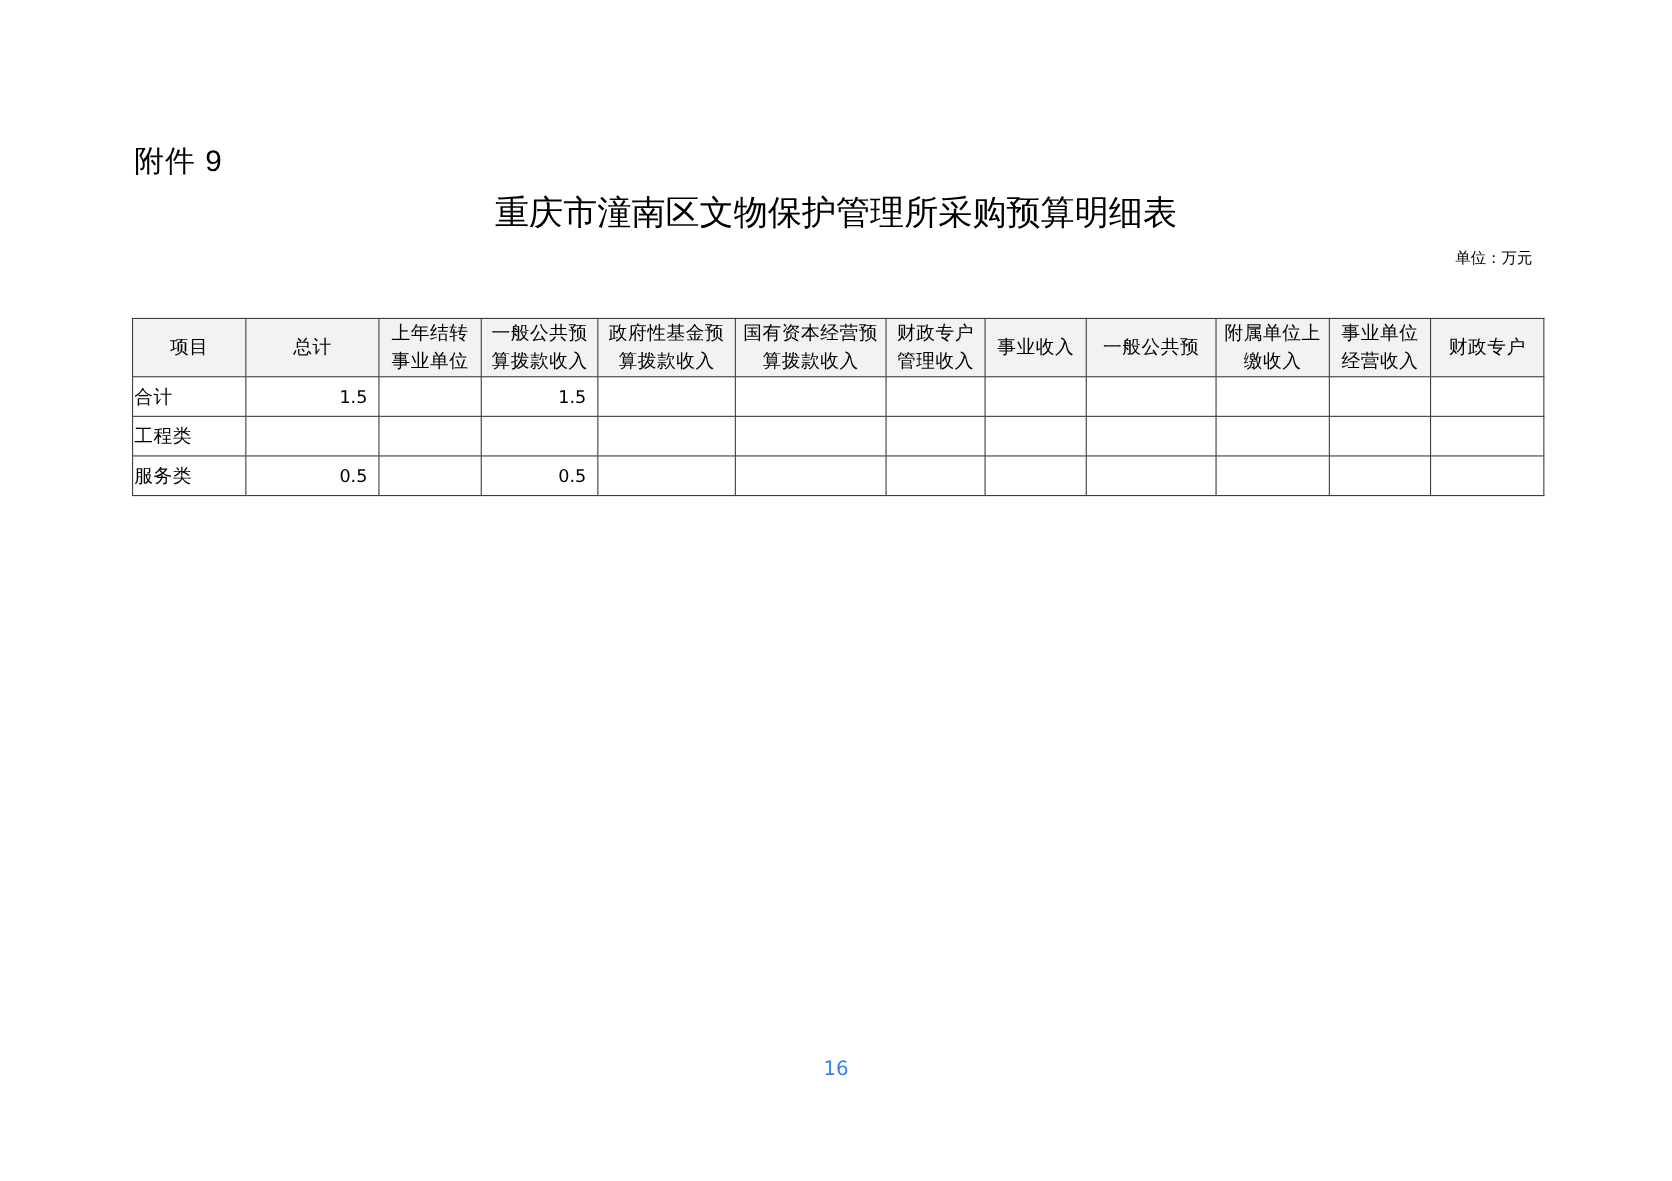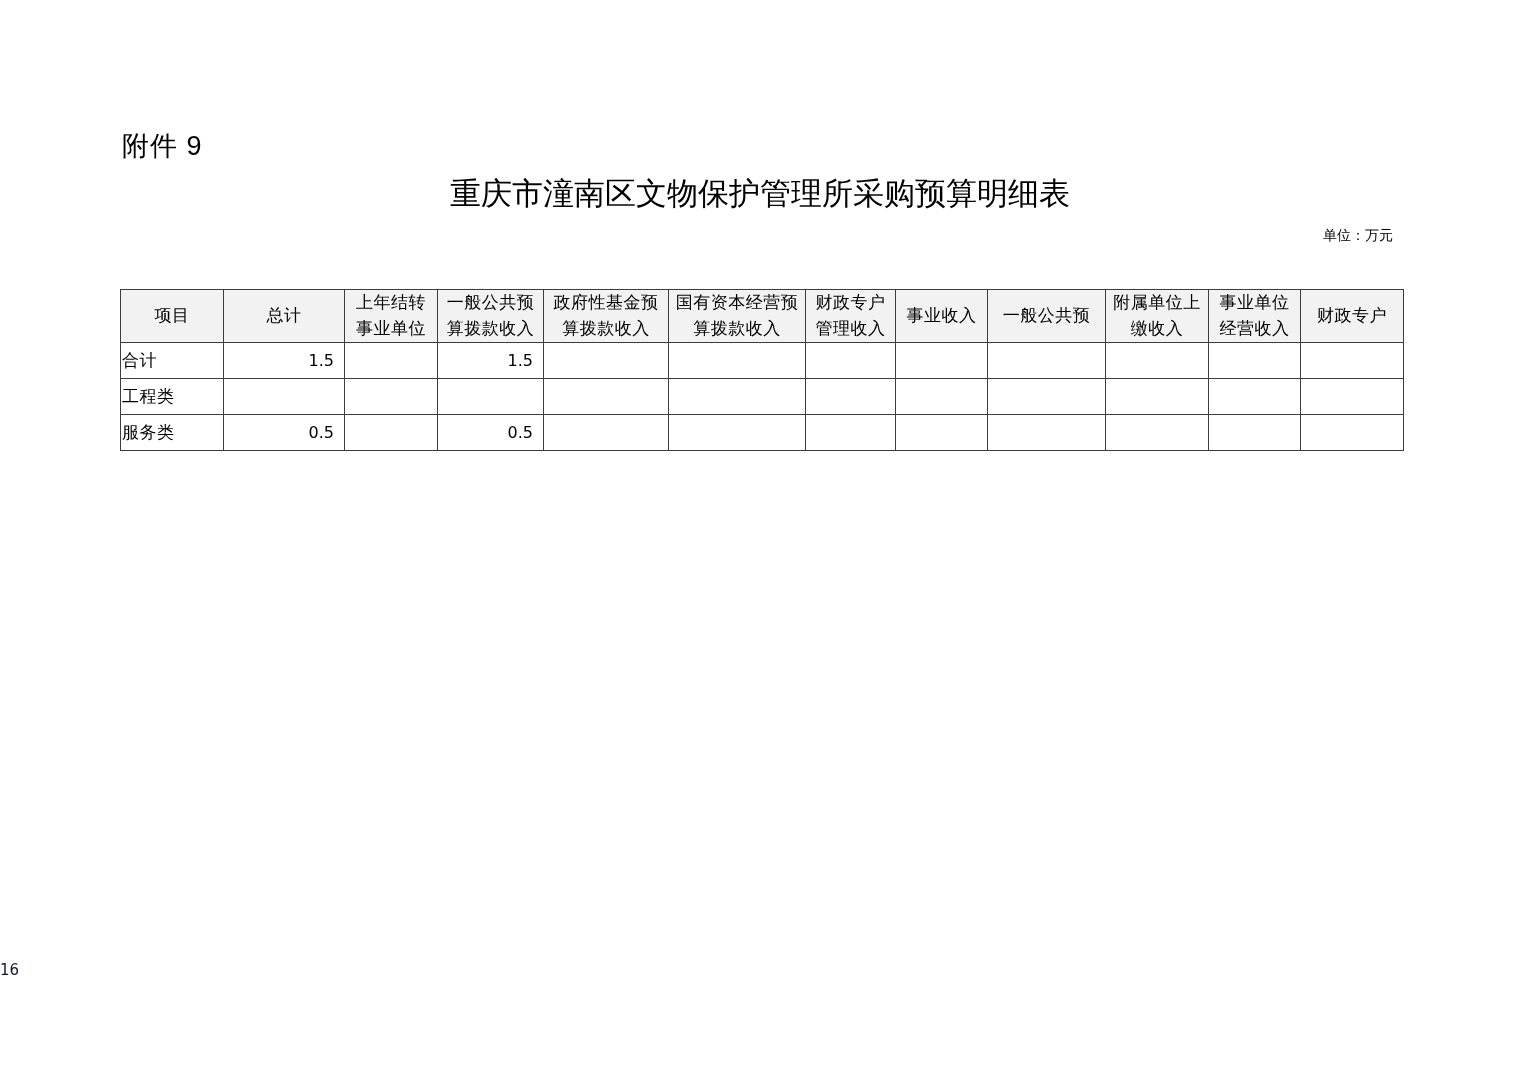--- a/index.html
+++ b/index.html
@@ -91,23 +91,24 @@
     padding-right: 10px;
     font-family: "DejaVu Sans", "Liberation Sans", sans-serif;
     font-size: 16px;
     vertical-align: middle;
   }
   .page-number {
     position: absolute;
     left: 0;
     right: 0;
     top: 961px;
+    text-align: center;
     font-family: "DejaVu Sans", "Liberation Sans", sans-serif;
-    font-size: 15px;
-    color: #0f172a;
+    font-size: 18px;
+    color: #3b82f6;
   }
 </style>
 </head>
 <body>
 
 <div class="page">
 
   <div class="attachment-label">附件 9</div>
 
   <div class="doc-title">重庆市潼南区文物保护管理所采购预算明细表</div>

